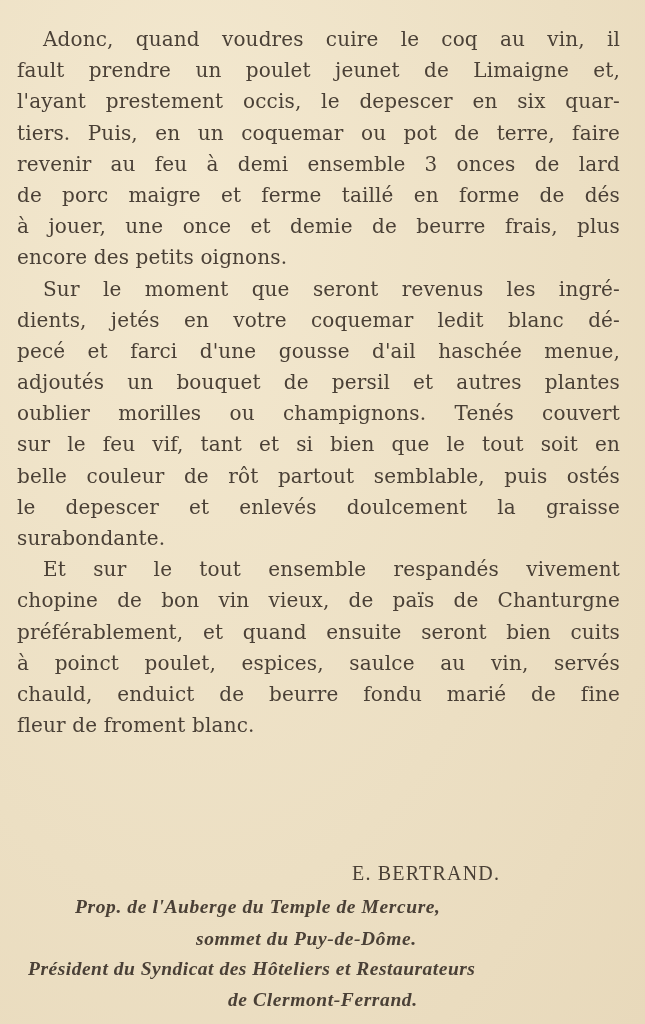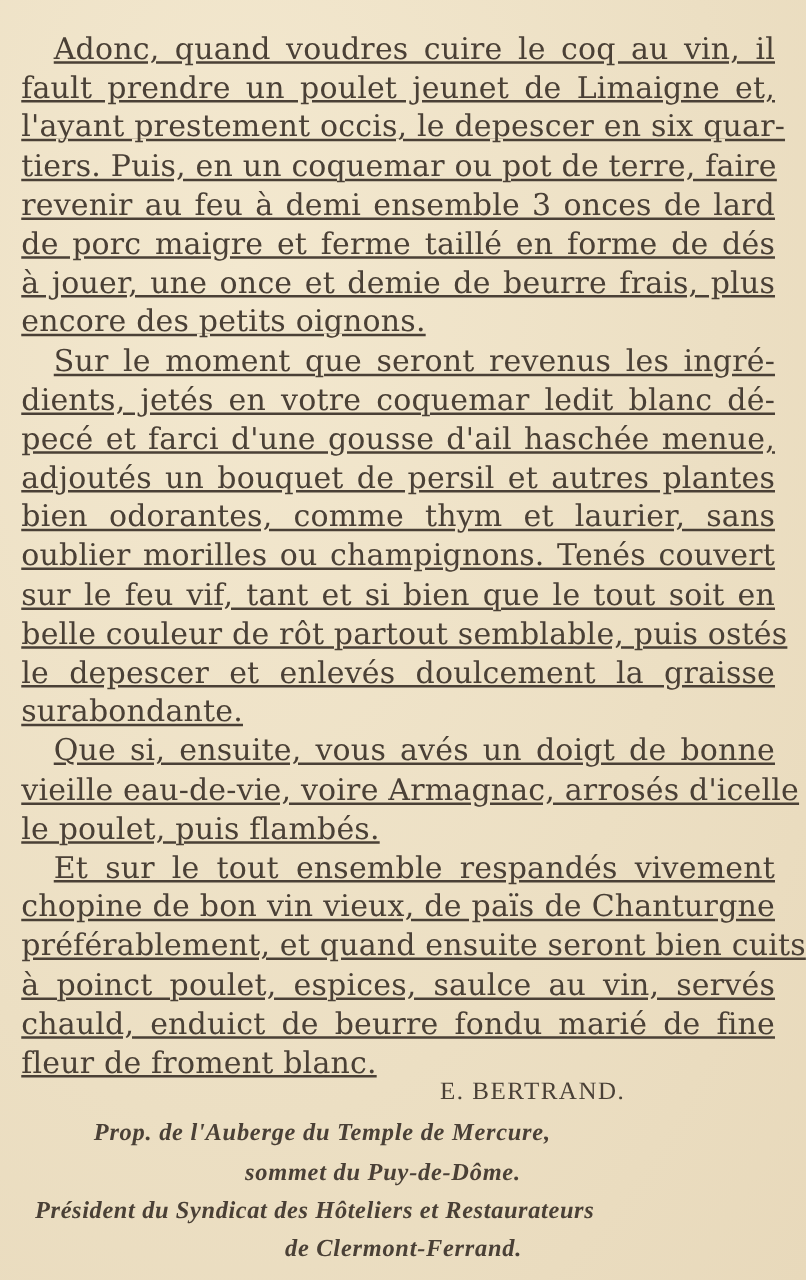--- a/index.html
+++ b/index.html
@@ -16,26 +16,25 @@
       font-family: "DejaVu Serif", "Liberation Serif", serif;
       position: relative;
     }
     .page {
       position: absolute;
       left: 17px;
       top: 24px;
       width: 603px;
     }
     .para {
-      font-size: 24px;
+      font-size: 20px;
       line-height: 31.2px;
       text-align: justify;
       margin: 0;
       letter-spacing: 0.15px;
-      text-decoration: underline;
     }
     .line {
       display: block;
       height: 31.2px;
       white-space: nowrap;
       text-align-last: justify;
       text-align: justify;
     }
     .line.last {
       text-align-last: left;
@@ -85,31 +84,25 @@
     <span class="line">revenir au feu à demi ensemble 3 onces de lard</span>
     <span class="line">de porc maigre et ferme taillé en forme de dés</span>
     <span class="line">à jouer, une once et demie de beurre frais, plus</span>
     <span class="line last">encore des petits oignons.</span>
   </p>
   <p class="para">
     <span class="line indent">Sur le moment que seront revenus les ingré-</span>
     <span class="line">dients, jetés en votre coquemar ledit blanc dé-</span>
     <span class="line">pecé et farci d'une gousse d'ail haschée menue,</span>
     <span class="line">adjoutés un bouquet de persil et autres plantes</span>
-    <span class="line">bien odorantes, comme thym et laurier, sans</span>
     <span class="line">oublier morilles ou champignons. Tenés couvert</span>
     <span class="line">sur le feu vif, tant et si bien que le tout soit en</span>
     <span class="line">belle couleur de rôt partout semblable, puis ostés</span>
     <span class="line">le depescer et enlevés doulcement la graisse</span>
     <span class="line last">surabondante.</span>
-  </p>
-  <p class="para">
-    <span class="line indent">Que si, ensuite, vous avés un doigt de bonne</span>
-    <span class="line">vieille eau-de-vie, voire Armagnac, arrosés d'icelle</span>
-    <span class="line last">le poulet, puis flambés.</span>
   </p>
   <p class="para">
     <span class="line indent">Et sur le tout ensemble respandés vivement</span>
     <span class="line">chopine de bon vin vieux, de païs de Chanturgne</span>
     <span class="line">préférablement, et quand ensuite seront bien cuits</span>
     <span class="line">à poinct poulet, espices, saulce au vin, servés</span>
     <span class="line">chauld, enduict de beurre fondu marié de fine</span>
     <span class="line last">fleur de froment blanc.</span>
   </p>
 </div>

